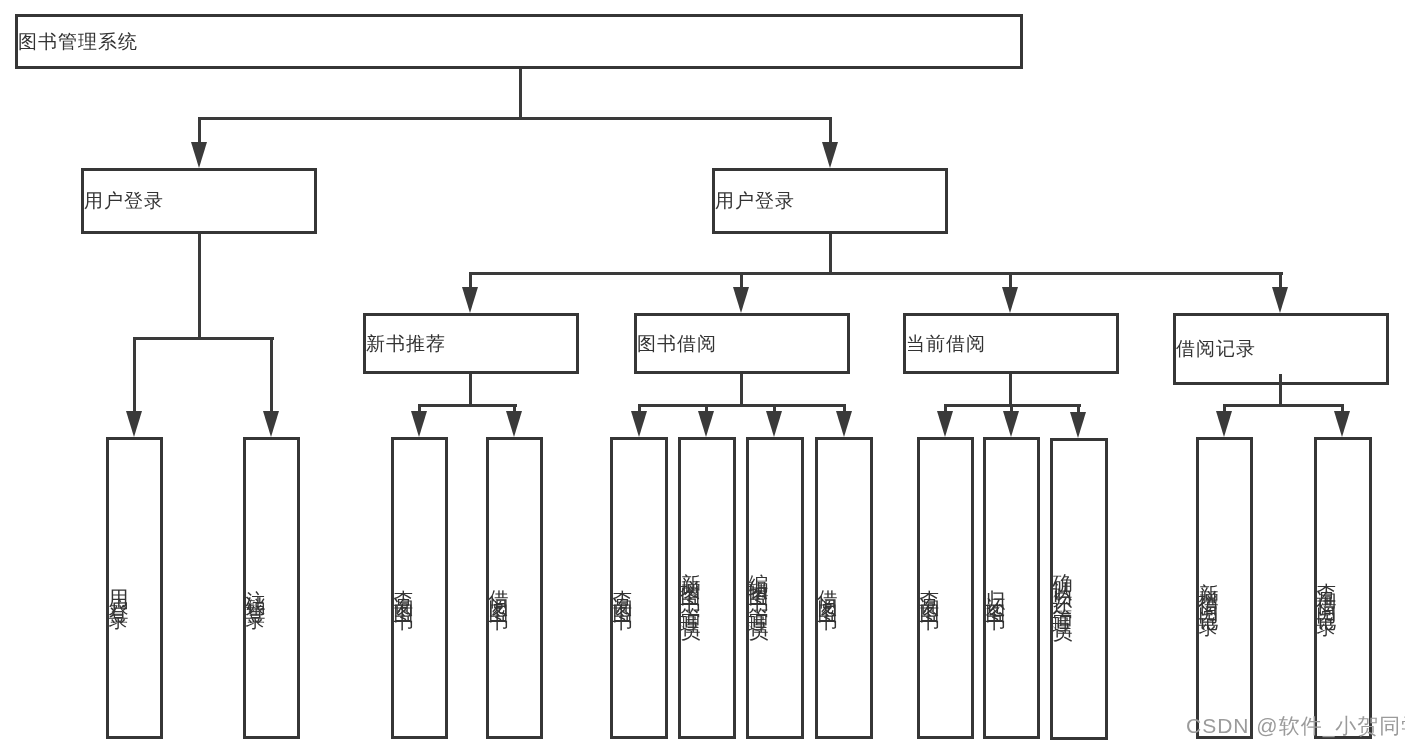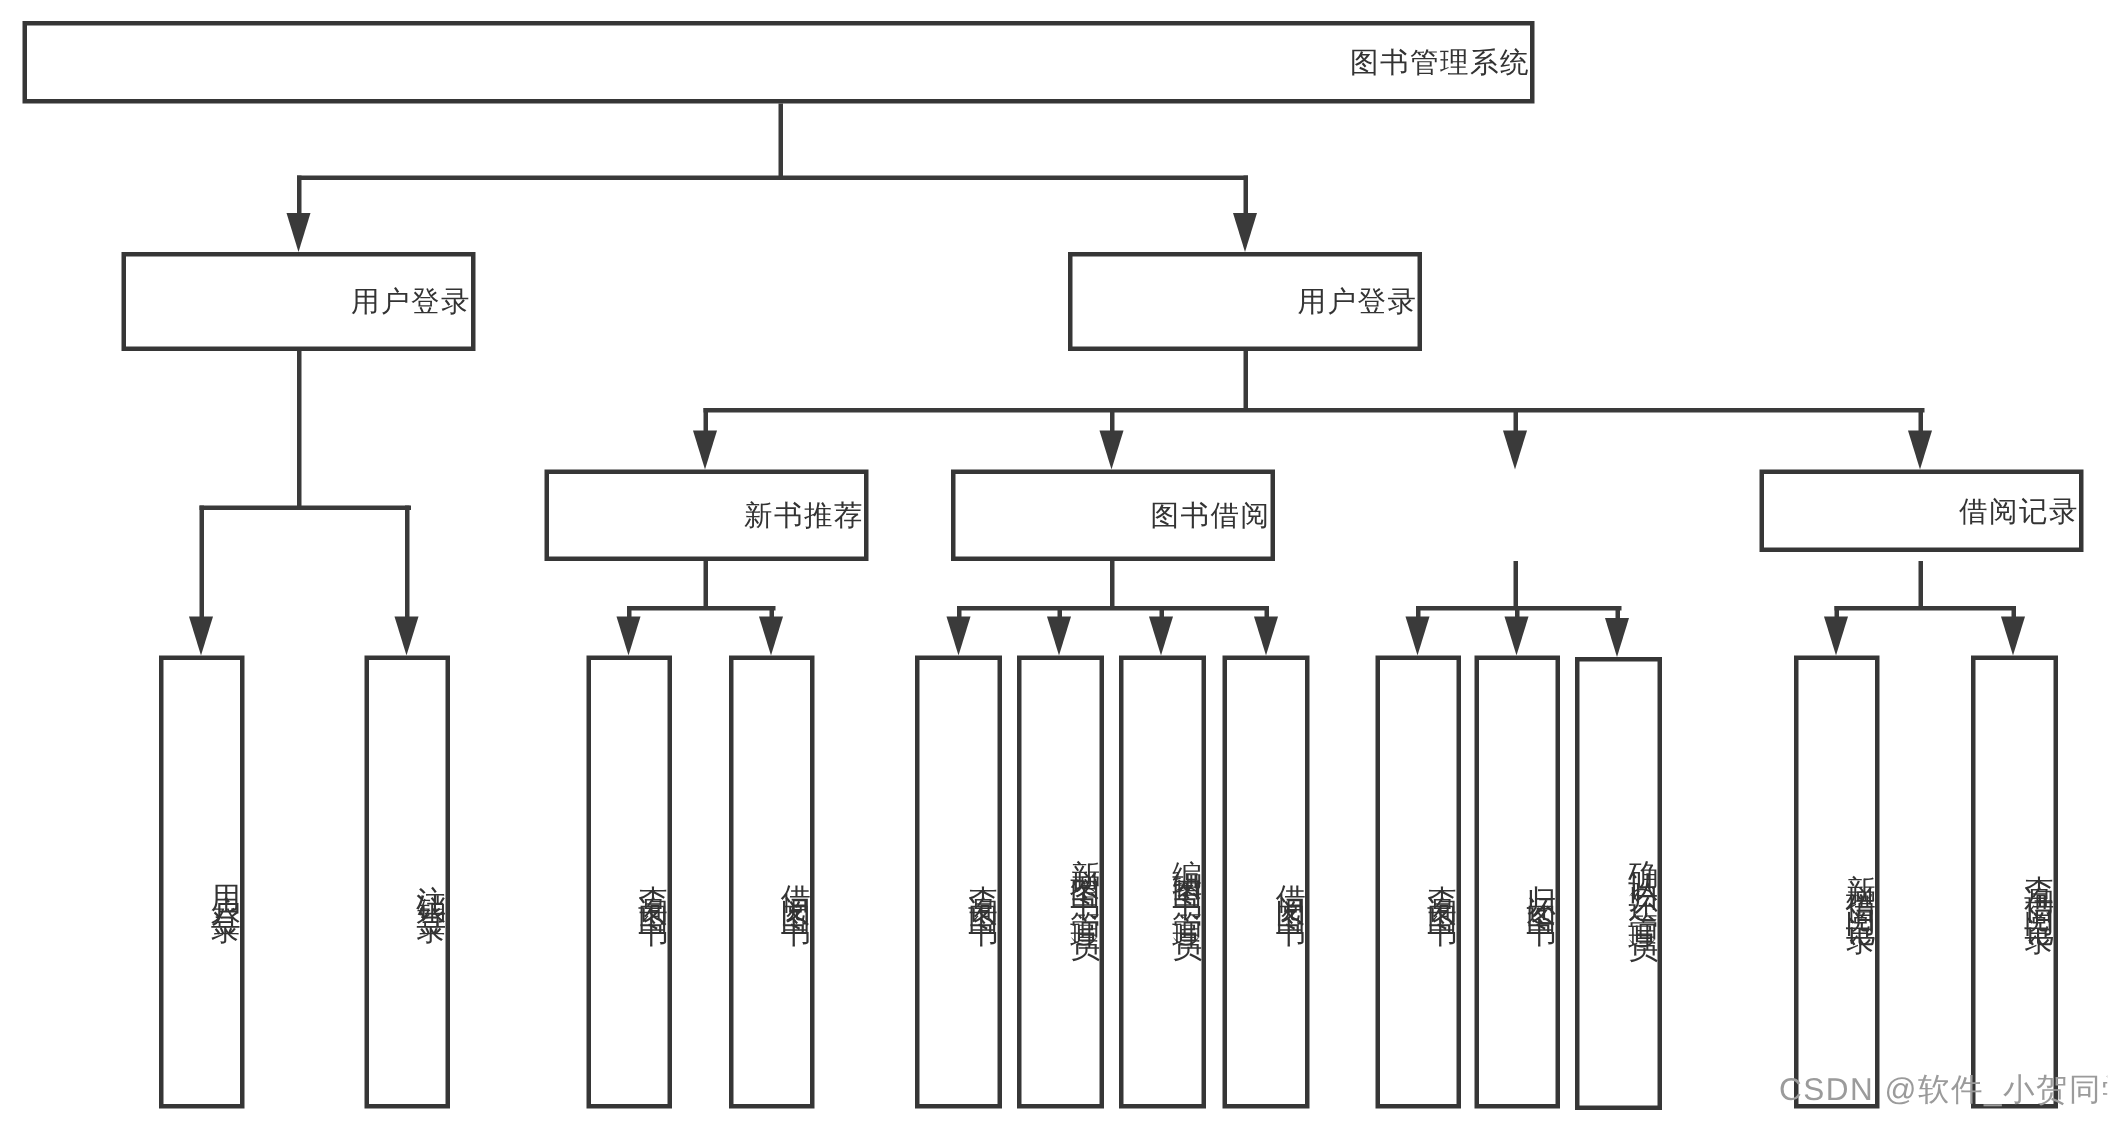--- a/index.html
+++ b/index.html
@@ -15,21 +15,21 @@
     background: #ffffff;
     overflow: hidden;
   }
   .box {
     position: absolute;
     background: #ffffff;
     border: 3px solid #363636;
     box-sizing: border-box;
     display: flex;
     align-items: center;
-    justify-content: flex-end;
+    justify-content: flex-start;
     color: #333333;
   }
   .hbox {
     font-size: 19px;
     letter-spacing: 1px;
   }
   .leaf span {
     writing-mode: vertical-rl;
     text-orientation: upright;
     font-size: 20px;
@@ -74,21 +74,24 @@
   <div class="box hbox" style="left:712px; top:168px; width:236px; height:66px;">
     <span>用户登录</span>
   </div>
 
   <div class="box hbox" style="left:363px; top:313px; width:216px; height:61px;">
     <span>新书推荐</span>
   </div>
   <div class="box hbox" style="left:634px; top:313px; width:216px; height:61px;">
     <span>图书借阅</span>
   </div>
-  <div class="box hbox" style="left:1173px; top:313px; width:216px; height:55px;">
+  <div class="box hbox" style="left:903px; top:313px; width:216px; height:61px;">
+    <span>当前借阅</span>
+  </div>
+  <div class="box hbox" style="left:1173px; top:313px; width:216px; height:72px;">
     <span>借阅记录</span>
   </div>
 
   <div class="box leaf" style="left:106px; top:437px; width:57px; height:302px;">
     <span>用户登录</span>
   </div>
   <div class="box leaf" style="left:243px; top:437px; width:57px; height:302px;">
     <span>注销登录</span>
   </div>
 

